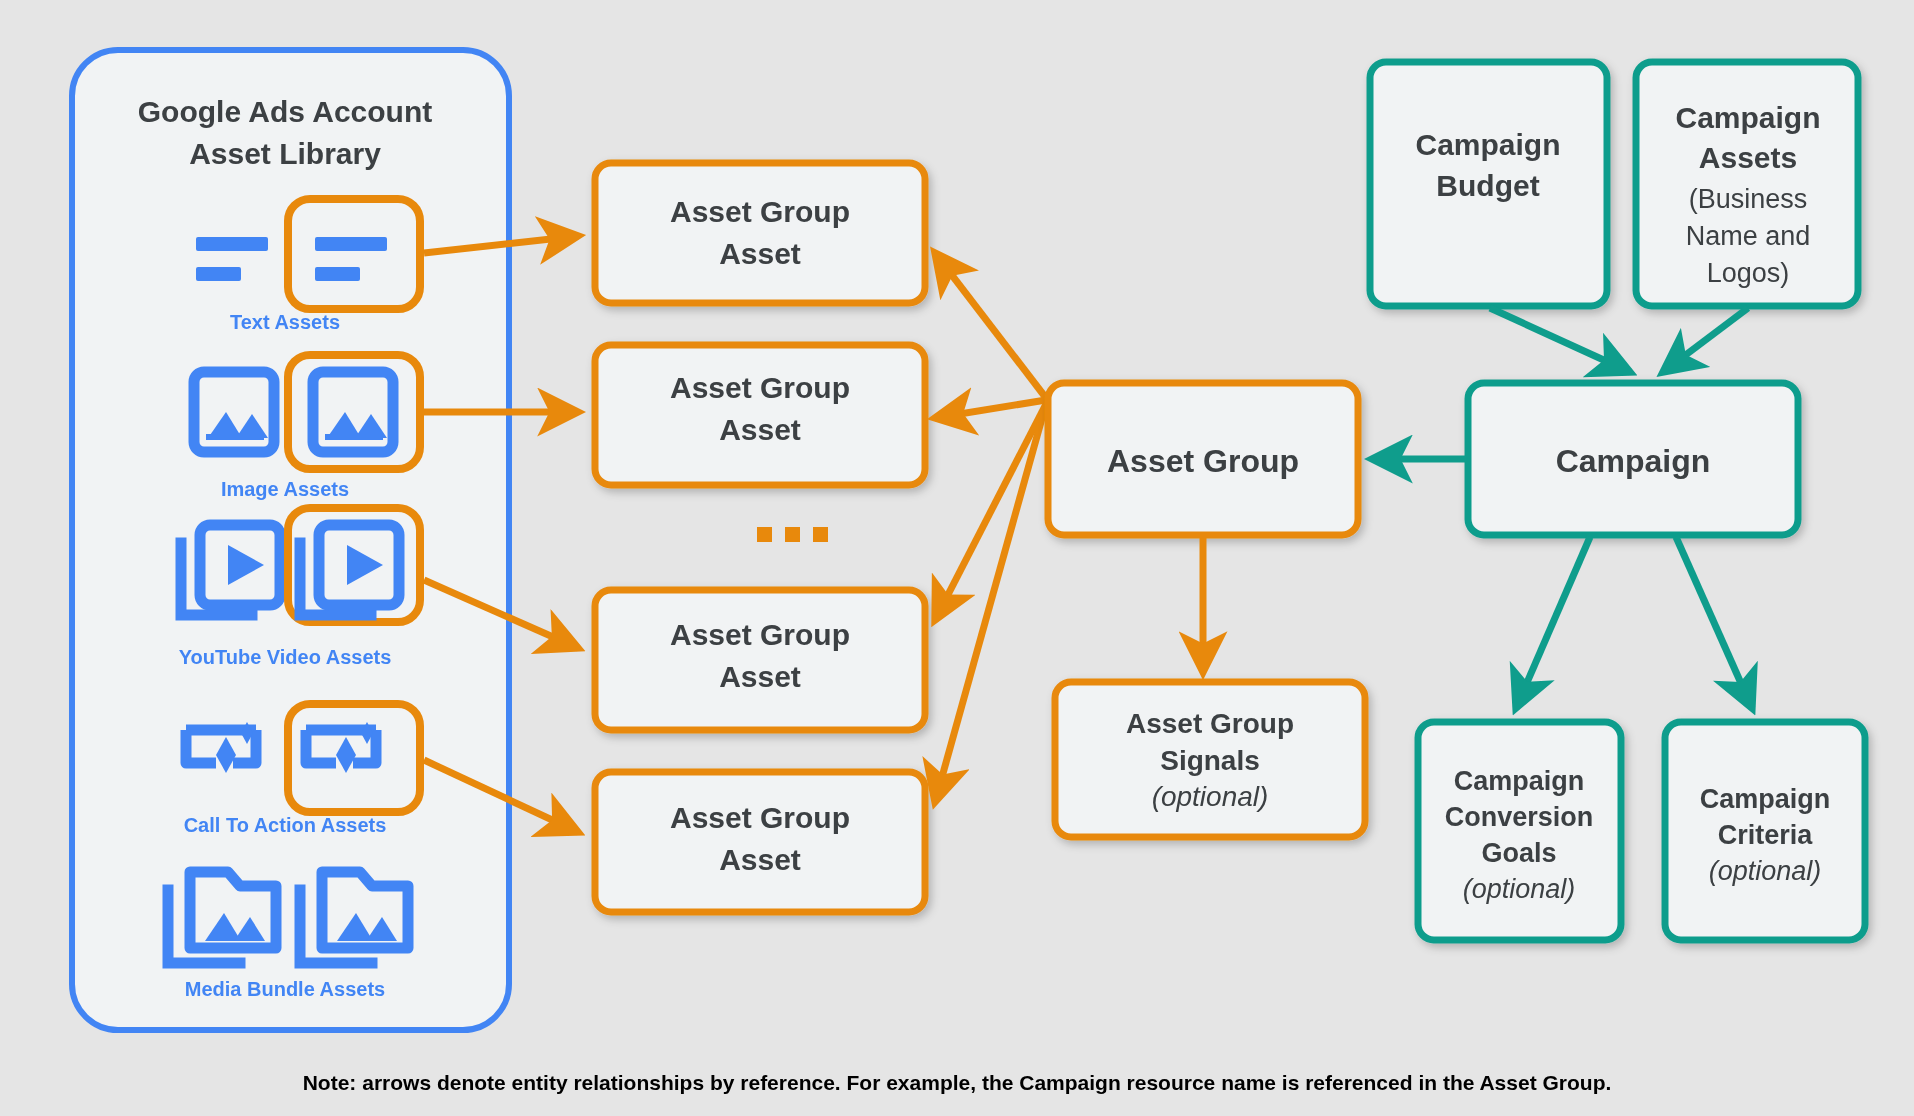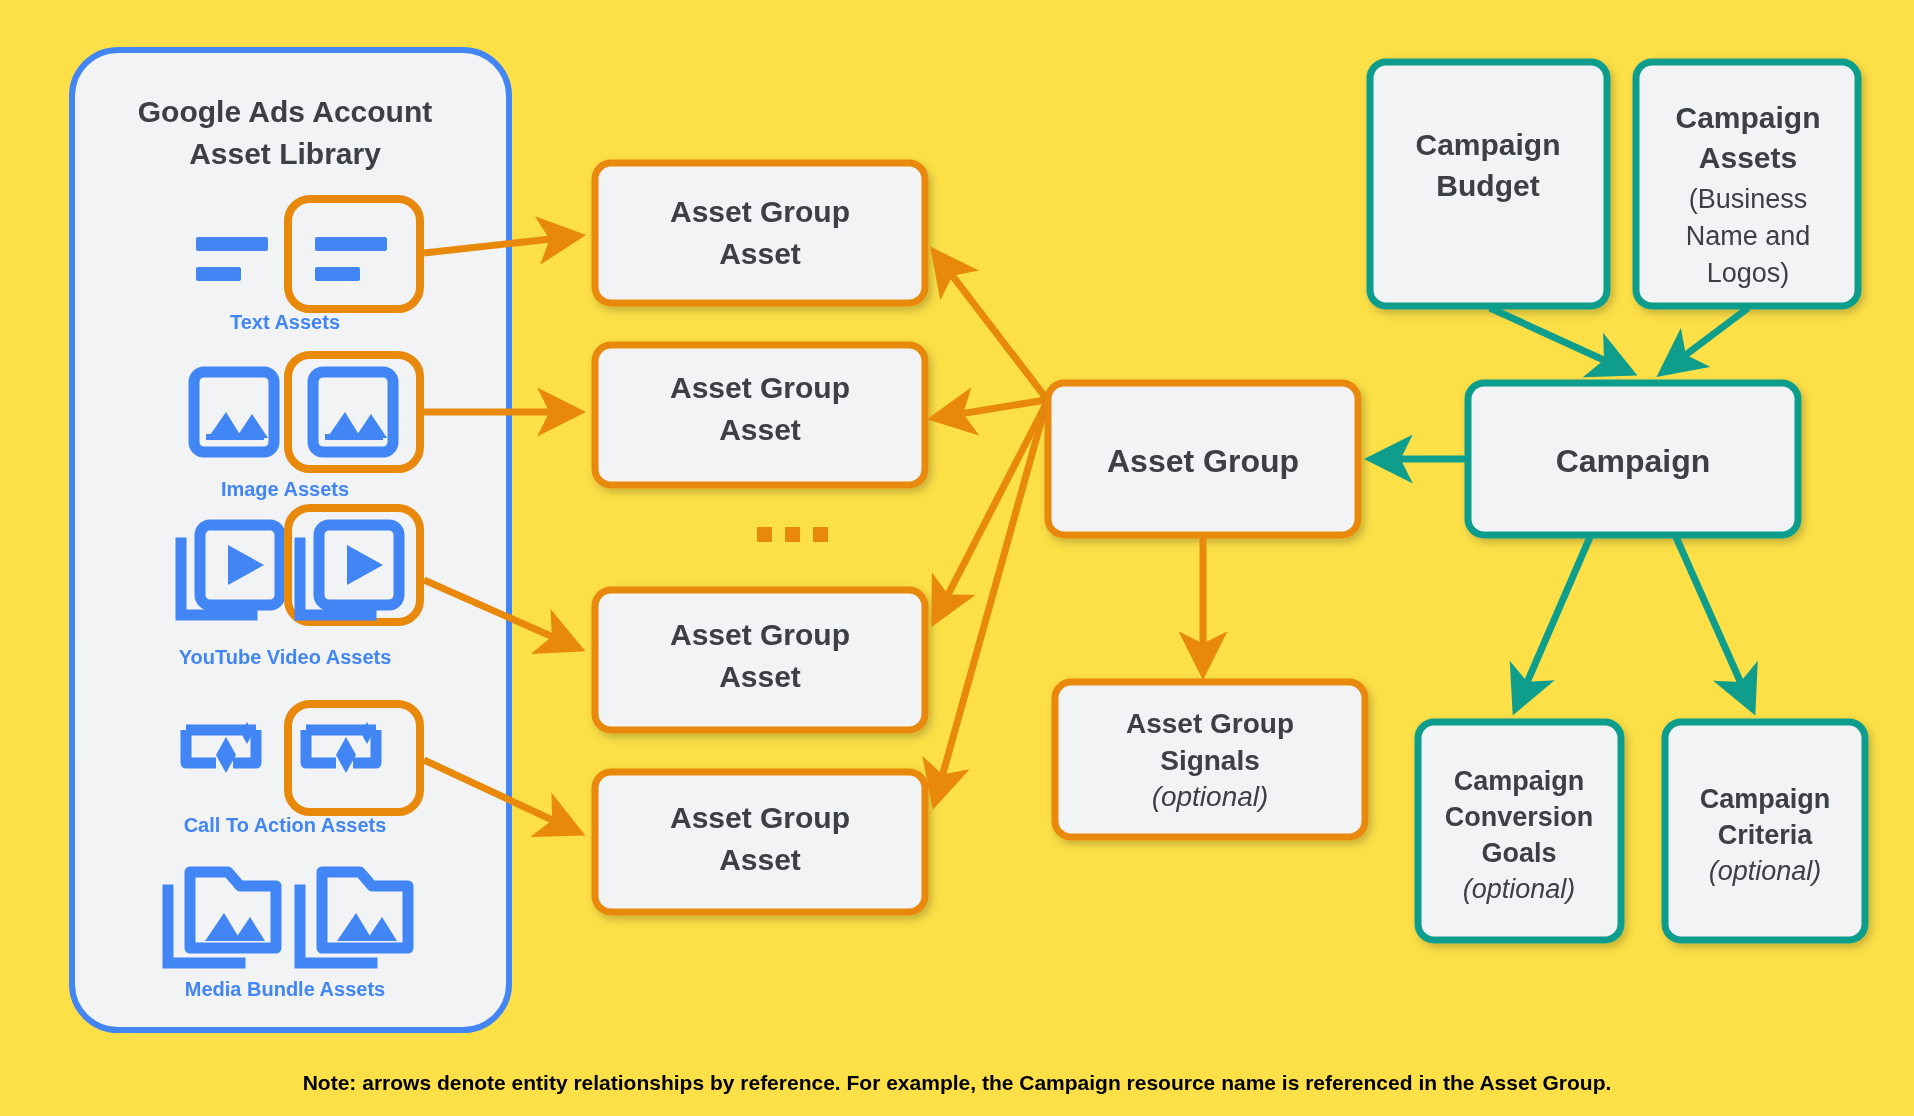--- a/index.html
+++ b/index.html
@@ -10,21 +10,21 @@
   body {
     width: 1914px;
     height: 1116px;
     font-family: "Liberation Sans", sans-serif;
     overflow: hidden;
   }
   #stage {
     position: relative;
     width: 1914px;
     height: 1116px;
-    background: #fde047;
+    background: #e5e5e5;
   }
   svg#diagram {
     position: absolute;
     left: 0;
     top: 0;
     width: 1914px;
     height: 1116px;
   }
   .box-label {
     font-family: "Liberation Sans", sans-serif;

